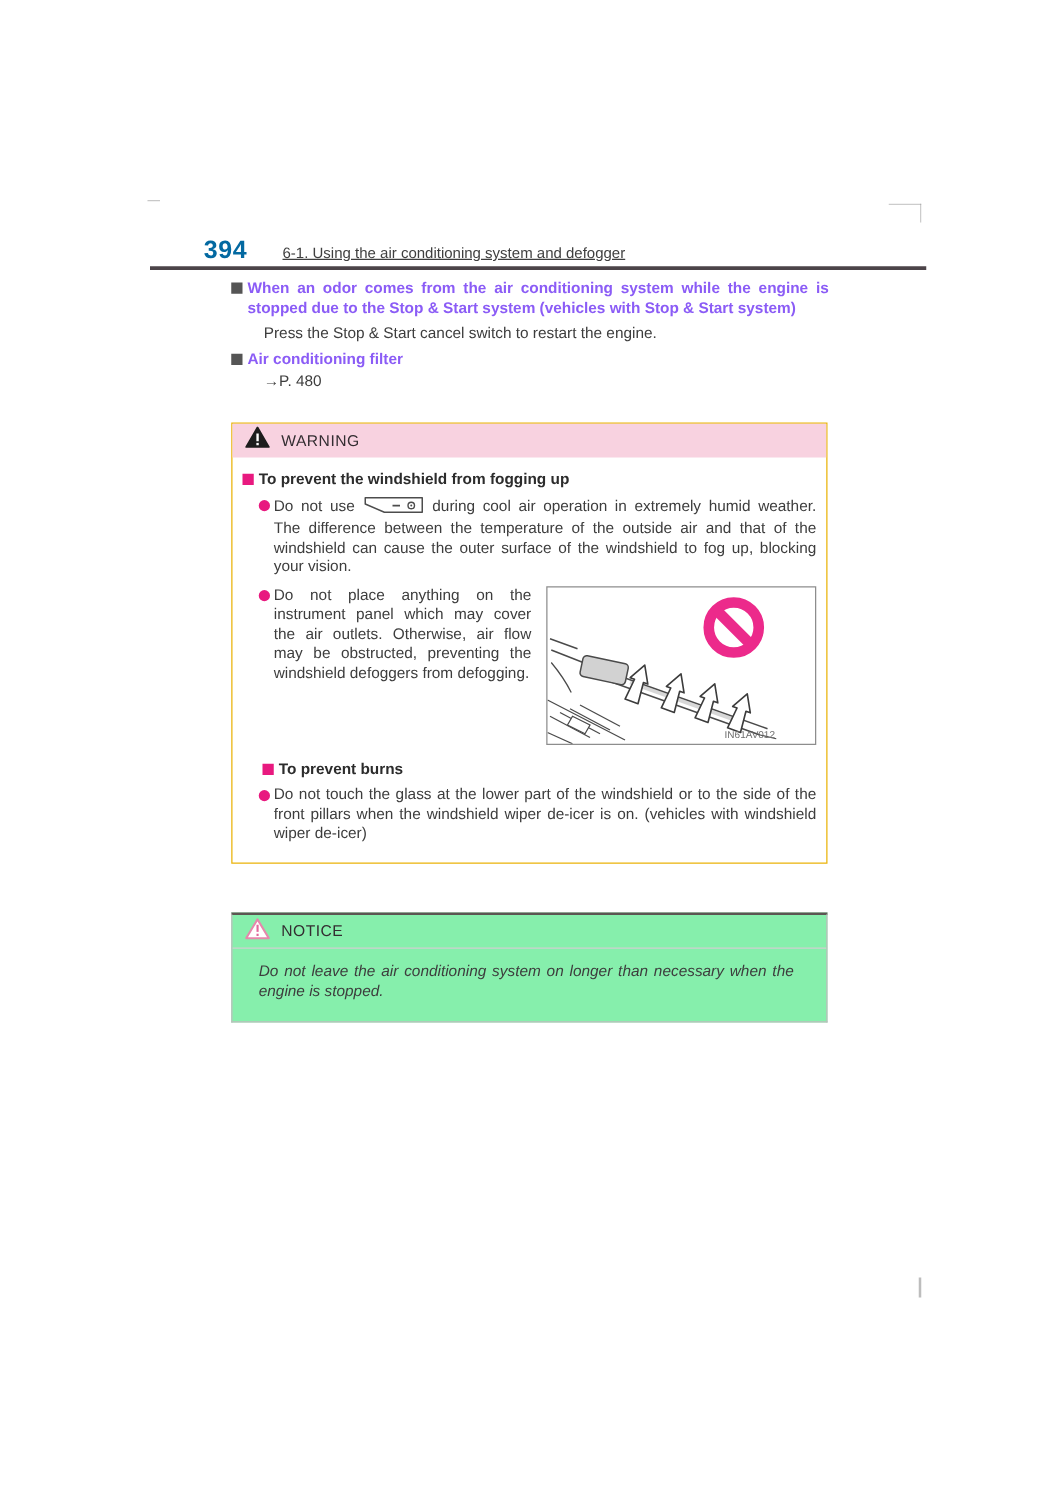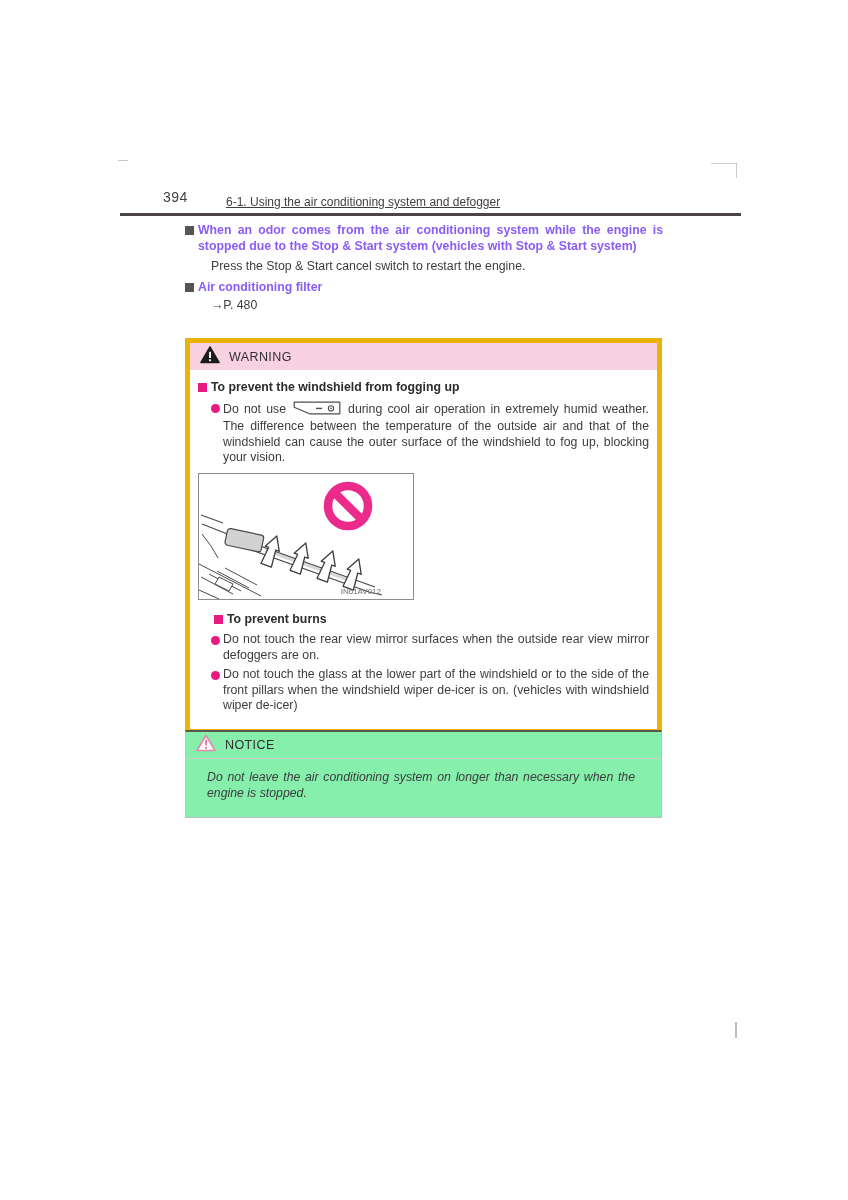--- a/index.html
+++ b/index.html
@@ -8,41 +8,41 @@
     font-family:"Liberation Sans", sans-serif; color:#3d3d3d; overflow:hidden;
   }
   
   .mark { position:absolute; background:#9a9a9a; }
   .mark.tl { left:118px; top:160px; width:10px; height:1px; opacity:.55; }
   .mark.tr-h { left:711px; top:163px; width:26px; height:1px; opacity:.5; }
   .mark.tr-v { left:736px; top:163px; width:1px; height:15px; opacity:.5; }
   .mark.br-v { left:735px; top:1022px; width:2px; height:16px; opacity:.65; }
 
   
-  .pagenum { position:absolute; left:163px; top:189px; font-size:14px; font-weight:normal; color:#404040; letter-spacing:.5px; }
+  .pagenum { position:absolute; left:163px; top:189px; font-size:20px; font-weight:bold; color:#0369a1; letter-spacing:.5px; }
   .chapter { position:absolute; left:226px; top:195px; font-size:12px; color:#3f3f3f;text-decoration:underline; }
   .headrule { position:absolute; left:120px; top:213px; width:621px; height:2.5px; background:#4c4449; }
 
   
   .bodytext { font-size:12.3px; line-height:15.5px; }
 
   
   .intro { position:absolute; left:185px; top:223px; width:478px; }
   .sec { position:relative; padding-left:13px; }
   .sec-h { font-weight:bold; color:#8b5cf6; text-align:justify; }
   .sq { position:absolute; left:0; top:3px; width:9px; height:9px; }
   .sq.dark { background:#555555; }
   .sq.magenta { background:#e8197f; }
   .sq.ltpink { background:#ef82b2; }
   .intro .plain { margin:5px 0 5px 13px; }
   .intro .ref { margin:3px 0 0 13px; }
 
   
   .warnbox { position:absolute; left:185px; top:338px; width:477px; box-sizing:border-box;
-             border:5px solid #eab308; background:#fff; }
+             border:1px solid #eab308; background:#fff; }
   .boxhead { display:flex; align-items:center; gap:9px; height:27px; box-sizing:border-box; padding:0 10px; }
   .warnhead { background:#f8d2e0; }
   .boxhead .label { font-size:12.5px; color:#332d31; letter-spacing:.4px; }
   .warnbody { padding:10px 8px 15px 8px; }
   .wsec-h { position:relative; padding-left:13px; font-weight:bold; color:#2c2c2c; }
   .wsec-h + .wbul { margin-top:5px; }
   .mt12 { margin-top:12px;margin-left:16px; }
   .wbul { position:relative; padding-left:12px; margin-left:13px; text-align:justify; }
   .wbul + .wbul { margin-top:4px; }
   .dot { position:absolute; left:0; top:3.5px; width:9px; height:9px; border-radius:50%; background:#e8197f; }
@@ -110,20 +110,24 @@
         <span class="dot"></span>
         <span>Do not use</span><span class="inline-ico"><svg width="48" height="14" viewBox="0 0 48 14">
             <path d="M1.2 1.2 H46.8 V12.8 H16.5 L1.2 6.2 Z" fill="#ffffff" stroke="#4d4d4d" stroke-width="1.2" stroke-linejoin="round"></path>
             <line x1="23" y1="7.4" x2="29" y2="7.4" stroke="#4d4d4d" stroke-width="1.4"></line>
             <circle cx="38" cy="7.4" r="2.6" fill="none" stroke="#4d4d4d" stroke-width="1.1"></circle>
             <circle cx="38" cy="7.4" r="0.8" fill="#4d4d4d"></circle>
           </svg></span><span>during cool air operation in extremely humid weather. The difference between the temperature of the outside air and that of the windshield can cause the outer surface of the windshield to fog up, blocking your vision.</span>
       </div>
 
       <div class="figrow">
+        <div class="wbul">
+          <span class="dot"></span>
+          <span>Do not place anything on the instrument panel which may cover the air outlets. Otherwise, air flow may be obstructed, preventing the windshield defoggers from defogging.</span>
+        </div>
         <div class="figure">
           <svg width="186" height="125" viewBox="0 0 186 125">
 
             <path d="M2 41 L24 49" fill="none" stroke="#4a4a4a" stroke-width="1.2"></path>
             <path d="M3 50 L31 61" fill="none" stroke="#4a4a4a" stroke-width="1.2"></path>
             <path d="M3 60 Q13 72 19 84" fill="none" stroke="#4a4a4a" stroke-width="1"></path>
 
             <path d="M30 61 L176 113" fill="none" stroke="#4a4a4a" stroke-width="1.2"></path>
             <path d="M27 67 L170 118" fill="none" stroke="#4a4a4a" stroke-width="1.2"></path>
             <path d="M170 118 L183 121" fill="none" stroke="#4a4a4a" stroke-width="1"></path>
@@ -158,24 +162,20 @@
             <text x="182" y="120" text-anchor="end" font-size="8" fill="#6e6e6e" font-family="Liberation Sans, sans-serif">IN61AV012</text>
           </svg>
         </div>
       </div>
 
       <div class="wsec-h mt12">
         <span class="sq magenta"></span>
         <span>To prevent burns</span>
       </div>
 
-      <div class="wbul">
-        <span class="dot"></span>
-        <span>Do not touch the rear view mirror surfaces when the outside rear view mirror defoggers are on.</span>
-      </div>
 
       <div class="wbul">
         <span class="dot"></span>
         <span>Do not touch the glass at the lower part of the windshield or to the side of the front pillars when the windshield wiper de-icer is on. (vehicles with windshield wiper de-icer)</span>
       </div>
 
     </div>
   </div>
 
   <div class="noticebox">

